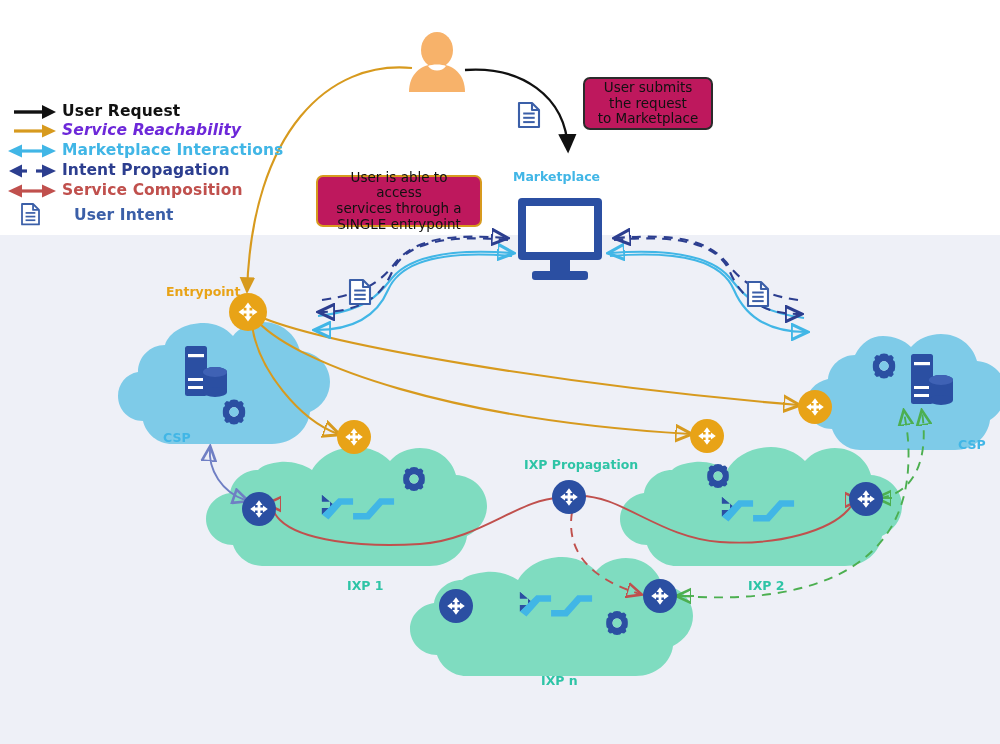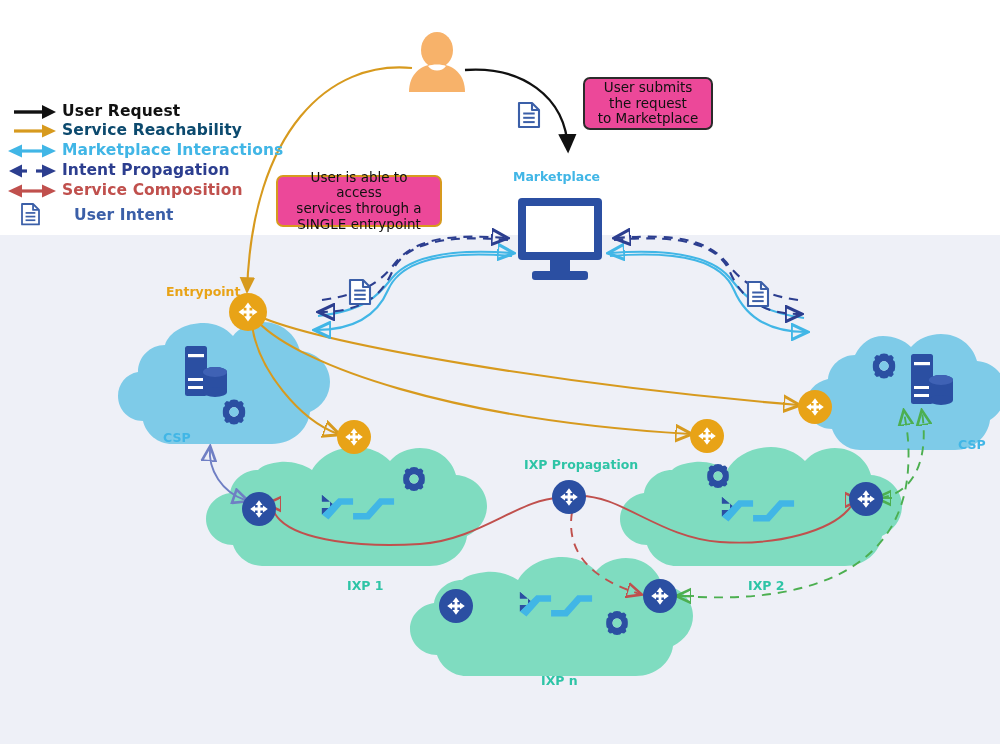--- a/index.html
+++ b/index.html
@@ -10,28 +10,28 @@
     overflow:hidden;position:relative;
   }
   #stage{position:absolute;inset:0;width:1000px;height:744px;}
   svg.layer{position:absolute;left:0;top:0;width:1000px;height:744px;}
   .txt{position:absolute;white-space:pre;}
   .legend-label{font-size:15.5px;font-weight:600;letter-spacing:.1px;}
 
   
   .callout{
     position:absolute;box-sizing:border-box;
-    background:#ec4899;border-radius:7px;
+    background:#be185d;border-radius:7px;
     text-align:center;font-size:13.5px;line-height:1.15;
     color:#111;font-weight:500;
     display:flex;align-items:center;justify-content:center;
     padding:5px 8px;
   }
   .callout.black{border:2.2px solid #2b2b2b;}
-  .callout.gold{border:2.2px solid #d79a1e;}
+  .callout.gold{border:2.2px solid #d79a1e;margin-left:40px;}
   .callout.cyan{border:2.2px solid #41b6e6;}
   .callout.red{border:2.2px solid #c0504d;}
 
   .node-label{position:absolute;font-size:12.5px;font-weight:700;white-space:nowrap;}
 </style>
 </head>
 <body>
 
 <div id="stage">
 
@@ -298,21 +298,21 @@
       <line x1="20" y1="191" x2="50" y2="191" stroke="#c0504d" stroke-width="3.2"></line>
       <path d="M22,184.5 L8,191 L22,197.5 z" fill="#c0504d"></path>
       <path d="M42,184.5 L56,191 L42,197.5 z" fill="#c0504d"></path>
     </g>
     <g transform="translate(22,204) scale(0.85)">
       <use href="#doc-glyph"></use>
     </g>
   </svg>
 
   <div class="txt legend-label" style="left:62px;top:102px;color:#111111;">User Request</div>
-  <div class="txt legend-label" style="left:62px;top:121px;color:#0c4a6e;">Service Reachability</div>
+  <div class="txt legend-label" style="left:62px;top:121px;color:#6d28d9;font-style:italic;">Service Reachability</div>
   <div class="txt legend-label" style="left:62px;top:141px;color:#41b6e6;">Marketplace Interactions</div>
   <div class="txt legend-label" style="left:62px;top:161px;color:#2c3e8f;">Intent Propagation</div>
   <div class="txt legend-label" style="left:62px;top:181px;color:#c0504d;">Service Composition</div>
   <div class="txt legend-label" style="left:62px;top:206px;color:#3b5fa8;margin-left:12px;">User Intent</div>
 
   <div class="callout black" style="left: 583px; top: 77px; width: 130px; height: 53px; white-space: pre-line;">User submits
 the request
 to Marketplace</div>
   <div class="callout gold" style="left: 276px; top: 175px; width: 166px; height: 52px; white-space: pre-line;">User is able to access
 services through a

